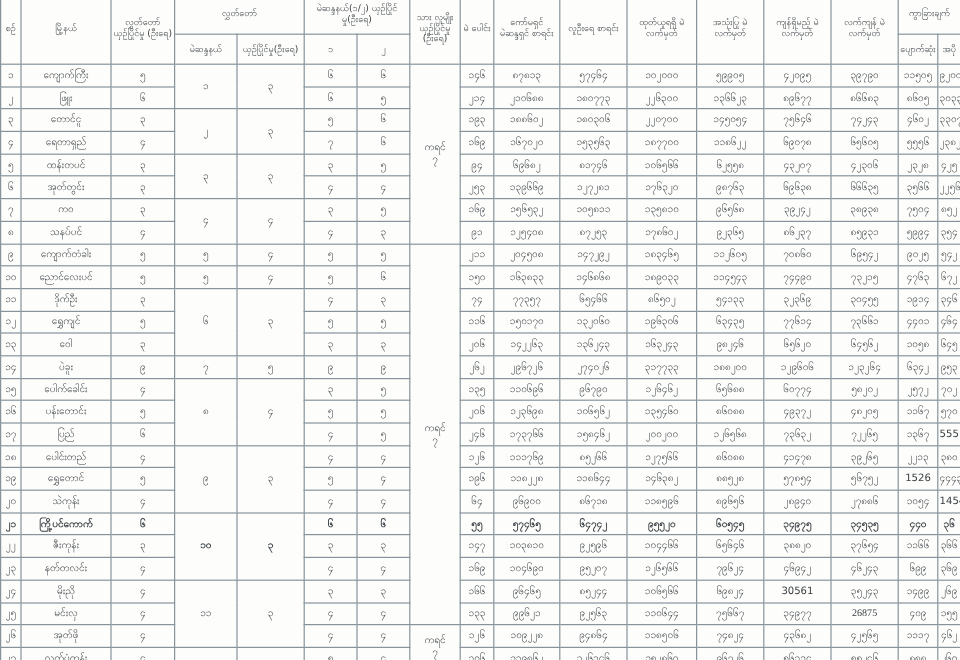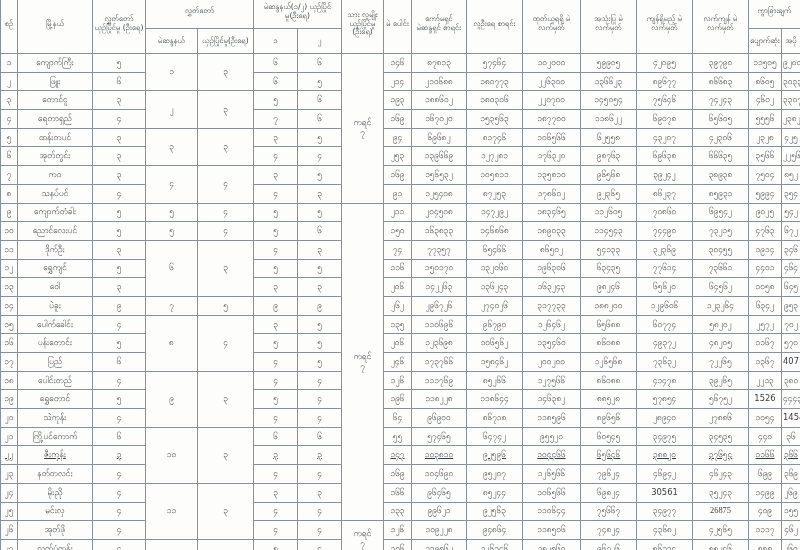--- a/index.html
+++ b/index.html
@@ -372,21 +372,21 @@
           <td>၄</td>
           <td>၅</td>
           <td class="num">၂၄၆</td>
           <td class="num">၁၇၃၇၆၆</td>
           <td class="num">၁၅၈၄၆၂</td>
           <td class="num">၂၀၀၂၀၀</td>
           <td class="num">၁၂၆၅၆၈</td>
           <td class="num">၇၃၆၃၂</td>
           <td class="num">၇၂၂၆၅</td>
           <td class="num">၁၃၆၇</td>
-          <td class="num">407</td>
+          <td class="num">555</td>
         </tr>
         <tr style="height: 18.7px;">
           <td>၁၈</td>
           <td class="name">ပေါင်းတည်</td>
           <td>၄</td>
           <td class="merge" rowspan="3">၉</td>
           <td class="merge" rowspan="3">၃</td>
           <td>၄</td>
           <td>၄</td>
           <td class="num">၁၂၆</td>
@@ -424,39 +424,39 @@
           <td class="num">၆၄</td>
           <td class="num">၉၆၉၀၀</td>
           <td class="num">၈၆၇၁၈</td>
           <td class="num">၁၁၈၅၉၆</td>
           <td class="num">၈၉၆၅၆</td>
           <td class="num">၂၈၉၄၀</td>
           <td class="num">၂၇၈၈၆</td>
           <td class="num">၁၀၅၄</td>
           <td class="num">1454</td>
         </tr>
-        <tr style="height: 18.7px;">
+        <tr style="height: 18.7px; font-weight: bold;">
           <td>၂၁</td>
           <td class="name">ကြို့ပင်ကောက်</td>
           <td>၆</td>
           <td class="merge" rowspan="3">၁၀</td>
           <td class="merge" rowspan="3">၃</td>
           <td>၆</td>
           <td>၆</td>
           <td class="num">၅၅</td>
           <td class="num">၅၇၄၆၅</td>
           <td class="num">၆၄၇၄၂</td>
           <td class="num">၉၅၅၂၀</td>
           <td class="num">၆၀၅၄၅</td>
           <td class="num">၃၄၉၇၅</td>
           <td class="num">၃၄၅၃၅</td>
           <td class="num">၄၄၀</td>
           <td class="num">၃၆</td>
         </tr>
-        <tr style="height: 18.7px; text-decoration: underline;">
+        <tr style="height: 18.7px;">
           <td>၂၂</td>
           <td class="name">ဇီးကုန်း</td>
           <td>၃</td>
           <td>၃</td>
           <td>၃</td>
           <td class="num">၁၄၇</td>
           <td class="num">၁၀၃၈၁၀</td>
           <td class="num">၉၂၅၉၆</td>
           <td class="num">၁၀၄၄၆၆</td>
           <td class="num">၆၅၆၄၆</td>

